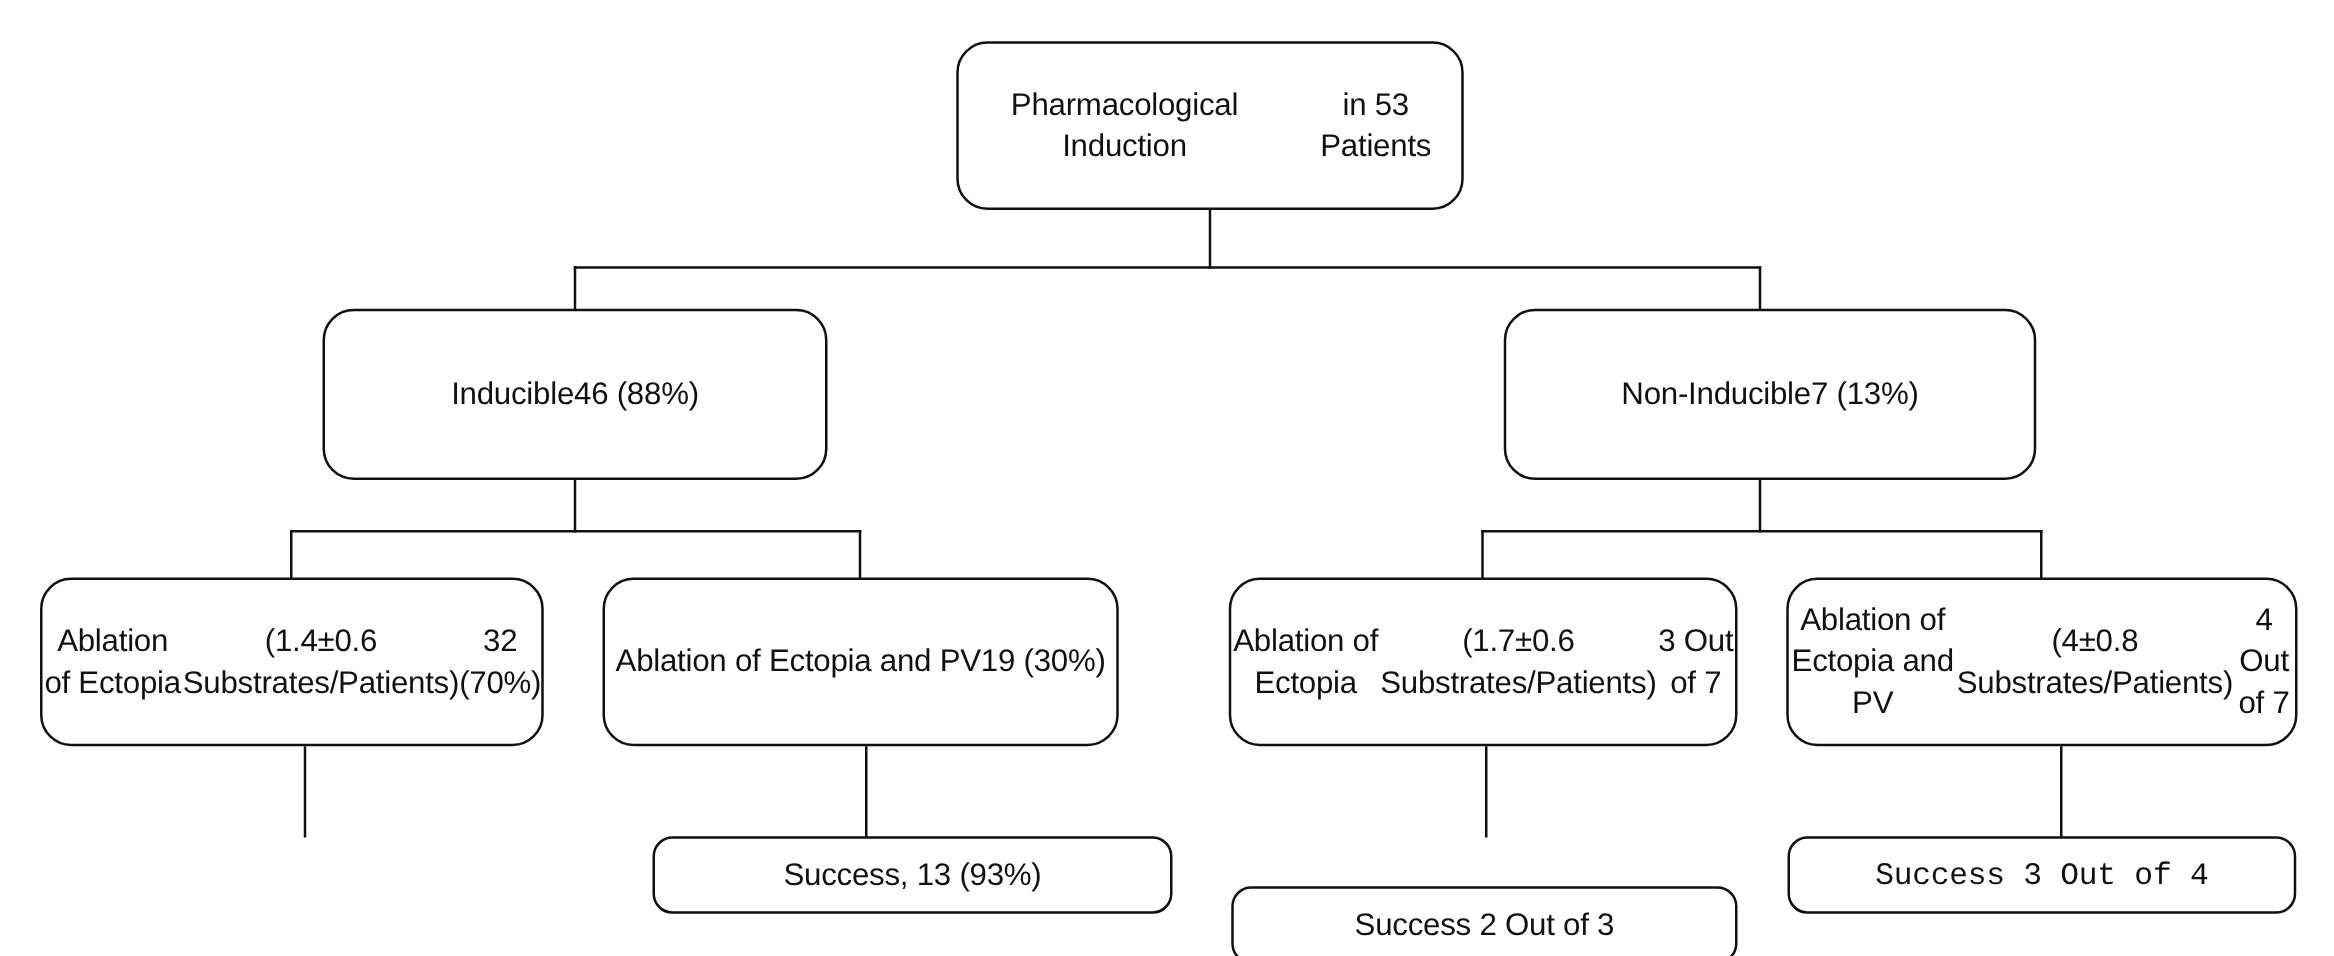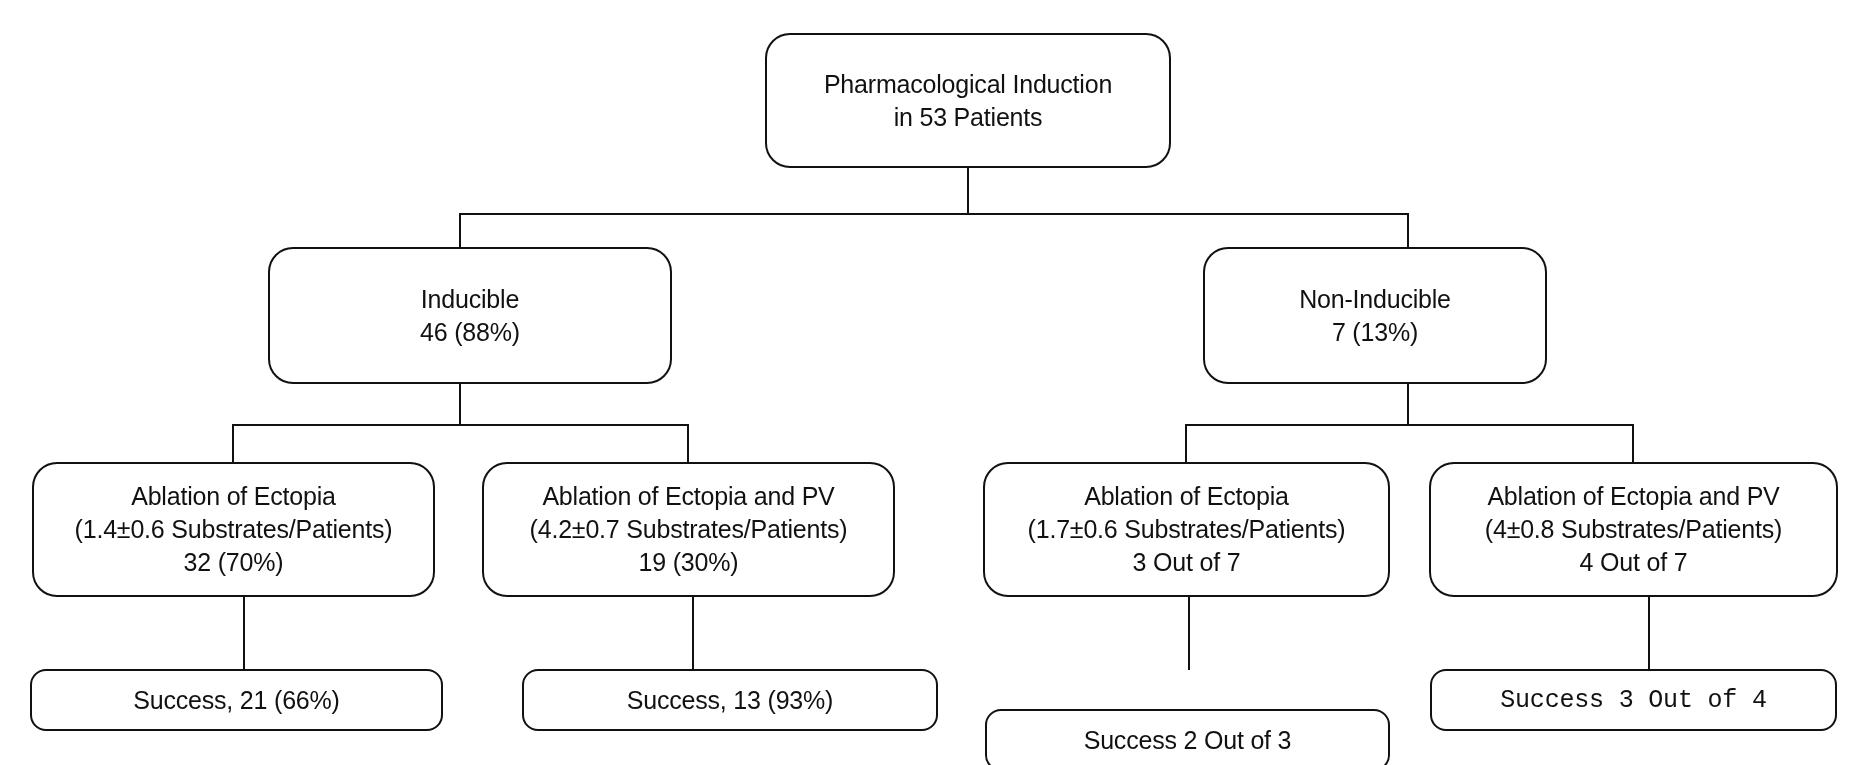--- a/index.html
+++ b/index.html
@@ -11,39 +11,39 @@
     height: 765px;
     background: #ffffff;
     overflow: hidden;
   }
   .node {
     position: absolute;
     border: 2.5px solid #111111;
     background: #ffffff;
     border-radius: 25px;
     display: flex;
-    flex-direction: column;
+    flex-direction: row;
     align-items: center;
     justify-content: center;
     text-align: center;
     color: #111111;
     font-size: 25px;
     line-height: 33px;
     letter-spacing: -0.2px;
     z-index: 2;
   }
   .node.small { border-radius: 16px; }
   .conn { position: absolute; background: #111111; z-index: 1; }
   .conn.v { width: 2px; }
   .conn.h { height: 2px; }
 
   
   #n-root        { left: 765px;  top: 33px;  width: 406px; height: 135px; }
-  #n-inducible   { left: 268px;  top: 247px; width: 404px; height: 137px; }
-  #n-noninducible{ left: 1203px; top: 247px; width: 344px; height: 137px; }
+  #n-inducible   { left: 258px;  top: 247px; width: 404px; height: 137px; }
+  #n-noninducible{ left: 1203px; top: 247px; width: 426px; height: 137px; }
   #n-a1          { left: 32px;   top: 462px; width: 403px; height: 135px; }
   #n-a2          { left: 482px;  top: 462px; width: 413px; height: 135px; }
   #n-a3          { left: 983px;  top: 462px; width: 407px; height: 135px; }
   #n-a4          { left: 1429px; top: 462px; width: 409px; height: 135px; }
   #n-s1          { left: 30px;   top: 669px; width: 413px; height: 62px; }
   #n-s2          { left: 522px;  top: 669px; width: 416px; height: 62px; }
   #n-s3          { left: 985px;  top: 709px; width: 405px; height: 62px; }
   #n-s4          { left: 1430px; top: 669px; width: 407px; height: 62px; font-family: Liberation Mono, monospace; }
 
   
@@ -102,39 +102,35 @@
   </div>
 
   <div class="node" id="n-a1">
     <div class="line">Ablation of Ectopia</div>
     <div class="line">(1.4±0.6 Substrates/Patients)</div>
     <div class="line">32 (70%)</div>
   </div>
 
   <div class="node" id="n-a2">
     <div class="line">Ablation of Ectopia and PV</div>
-    <div class="line">(4.2±0.7 Substrates/Patients)</div>
     <div class="line">19 (30%)</div>
   </div>
 
   <div class="node" id="n-a3">
     <div class="line">Ablation of Ectopia</div>
     <div class="line">(1.7±0.6 Substrates/Patients)</div>
     <div class="line">3 Out of 7</div>
   </div>
 
   <div class="node" id="n-a4">
     <div class="line">Ablation of Ectopia and PV</div>
     <div class="line">(4±0.8 Substrates/Patients)</div>
     <div class="line">4 Out of 7</div>
   </div>
 
-  <div class="node small" id="n-s1">
-    <div class="line">Success, 21 (66%)</div>
-  </div>
 
   <div class="node small" id="n-s2">
     <div class="line">Success, 13 (93%)</div>
   </div>
 
   <div class="node small" id="n-s3">
     <div class="line">Success 2 Out of 3</div>
   </div>
 
   <div class="node small" id="n-s4">

